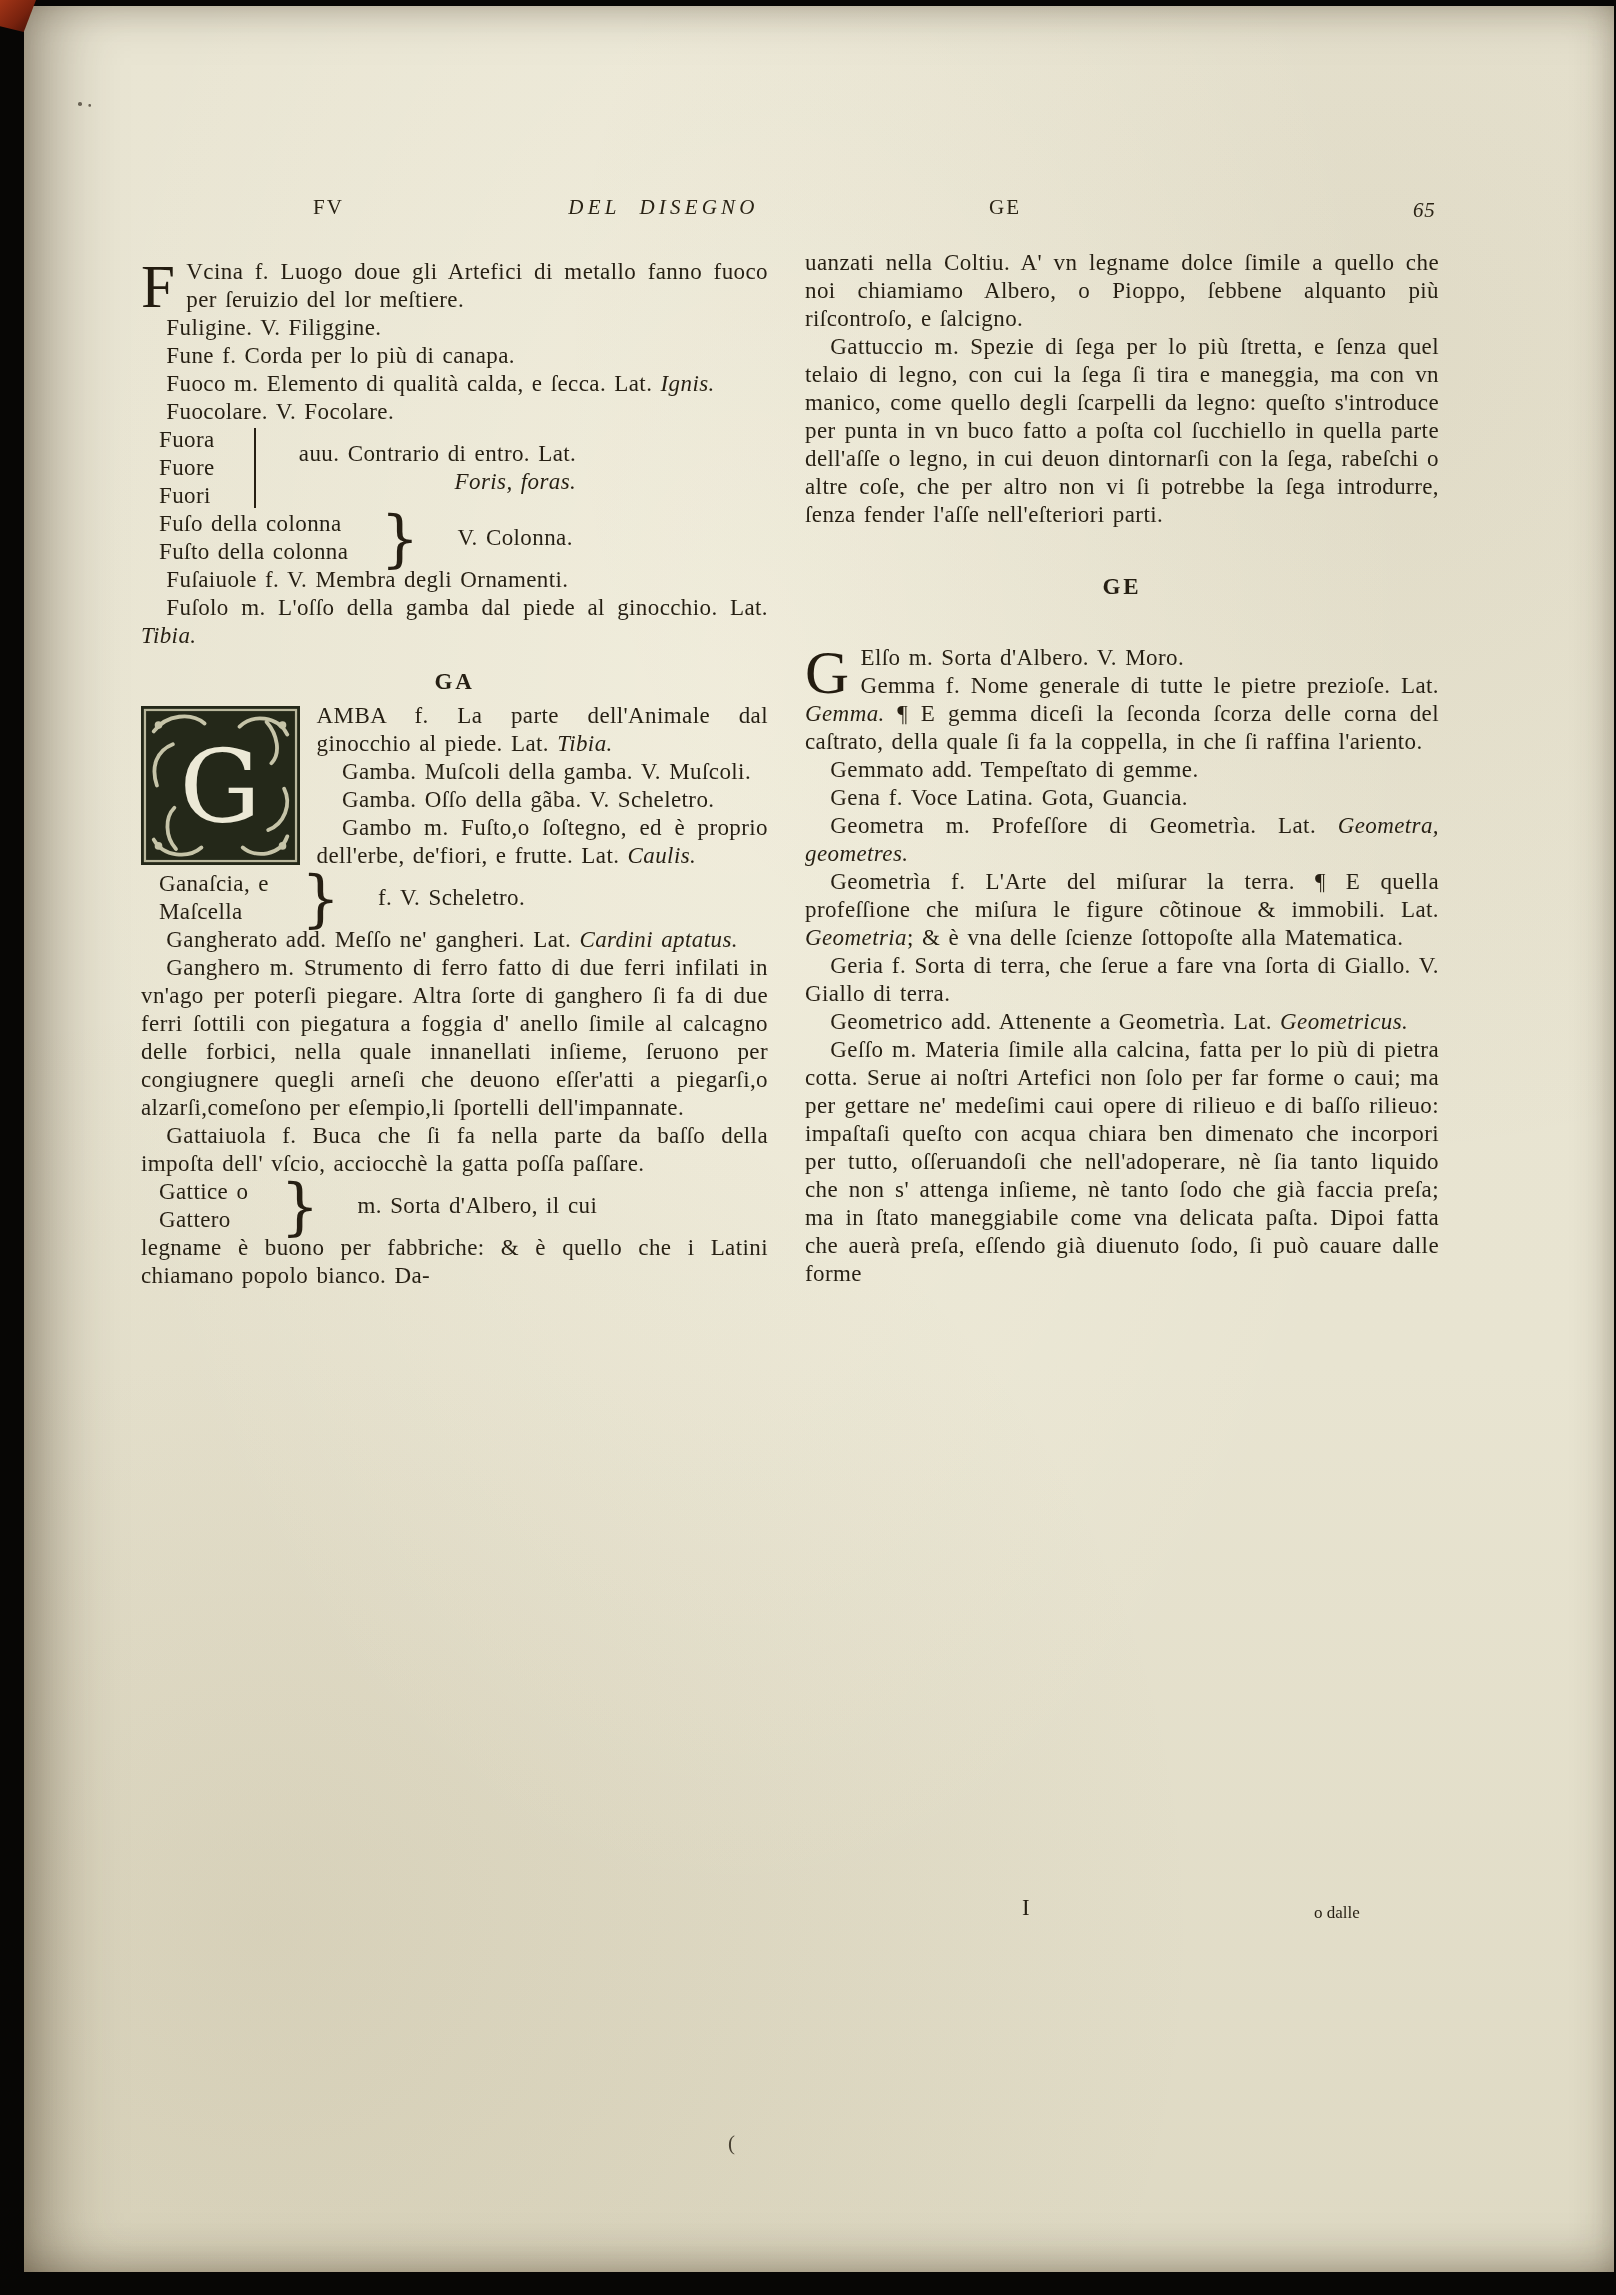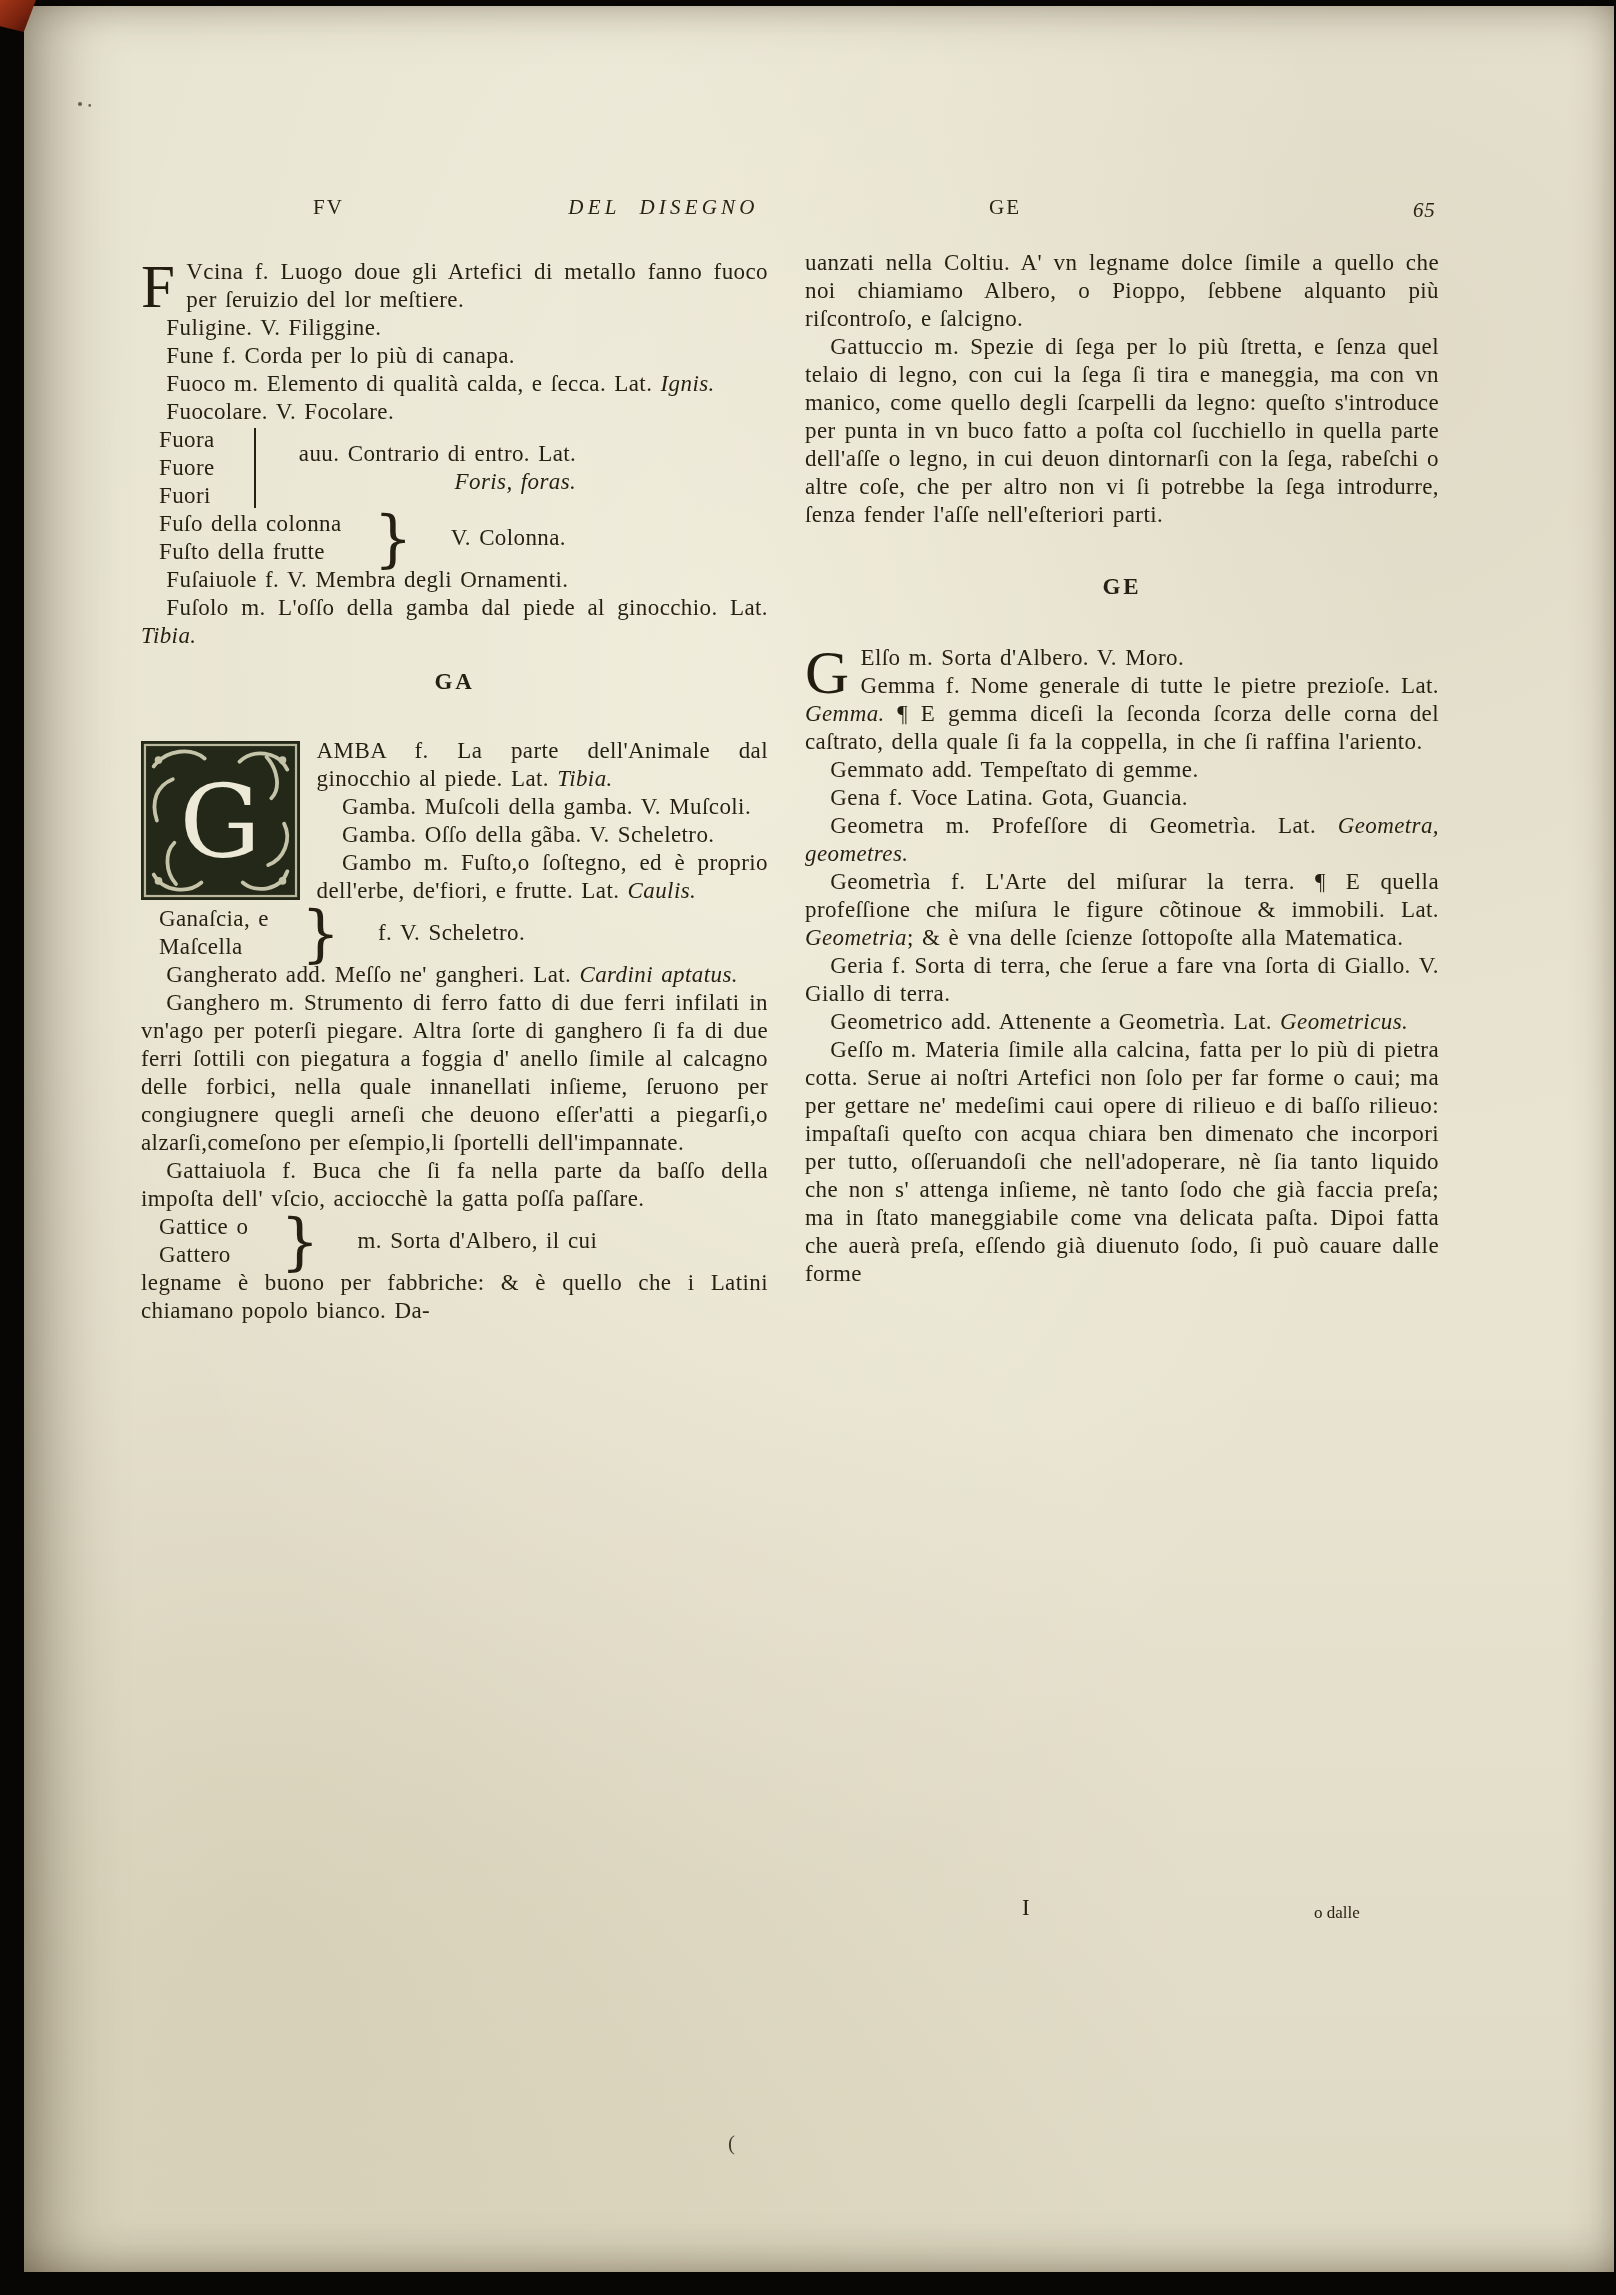--- a/index.html
+++ b/index.html
@@ -43,21 +43,21 @@
 
   .col p { margin:0; }
   p.entry { text-indent:1.1em; }
   p.cont  { text-indent:0; }
 
   .dropcap {
     float:left; font-size:61px; line-height:51px; padding:2.8px 11px 0 0; font-weight:400; color:#231c10;
   }
 
   .section-head { text-align:center; text-indent:0; font-size:23px; letter-spacing:2.8px; }
-  .col-left  .section-head { margin:18px 0 41px;font-family:Liberation Serif, serif; }
+  .col-left  .section-head { margin:18px 0 6px;font-family:Liberation Serif, serif; }
   .col-right .section-head { margin:44px 0 43px; }
 
   .group { display:flex; align-items:center; text-align:left; text-indent:0;gap:28px; }
   .group .stack { display:flex; flex-direction:column; margin-left:18px; }
   .group .stack span { line-height:28px; white-space:nowrap; }
   .vbar { width:0; border-left:2.1px solid #261f13; align-self:stretch; margin:2.1px 15.2px 2.1px 11px; }
   .brace { font-family:"DejaVu Serif",serif; font-size:61px; line-height:55px; margin:0 9.7px 0 4.2px; transform:scaleY(1.02); color:#261f13; }
   .gdesc { text-align:right; }
   .blk { display:block; }
 
@@ -99,21 +99,21 @@
     <div class="vbar"></div>
     <div class="gdesc">
       <span class="blk">auu. Contrario di entro. Lat.</span>
       <i class="blk">Foris, foras.</i>
     </div>
   </div>
 
   <div class="group">
     <div class="stack">
       <span>Fuſo della colonna</span>
-      <span>Fuſto della frutte</span>
+      <span>Fuſto della colonna</span>
     </div>
     <span class="brace">}</span>
     <span class="gdesc">V. Colonna.</span>
   </div>
 
   <p class="entry"><span>Fuſaiuole f. V. Membra degli Ornamenti.</span><i></i></p>
   <p class="entry"><span>Fuſolo m. L'oſſo della gamba dal piede al ginocchio. Lat. </span><i>Tibia.</i></p>
 
   <h3 class="section-head">GA</h3>
 

